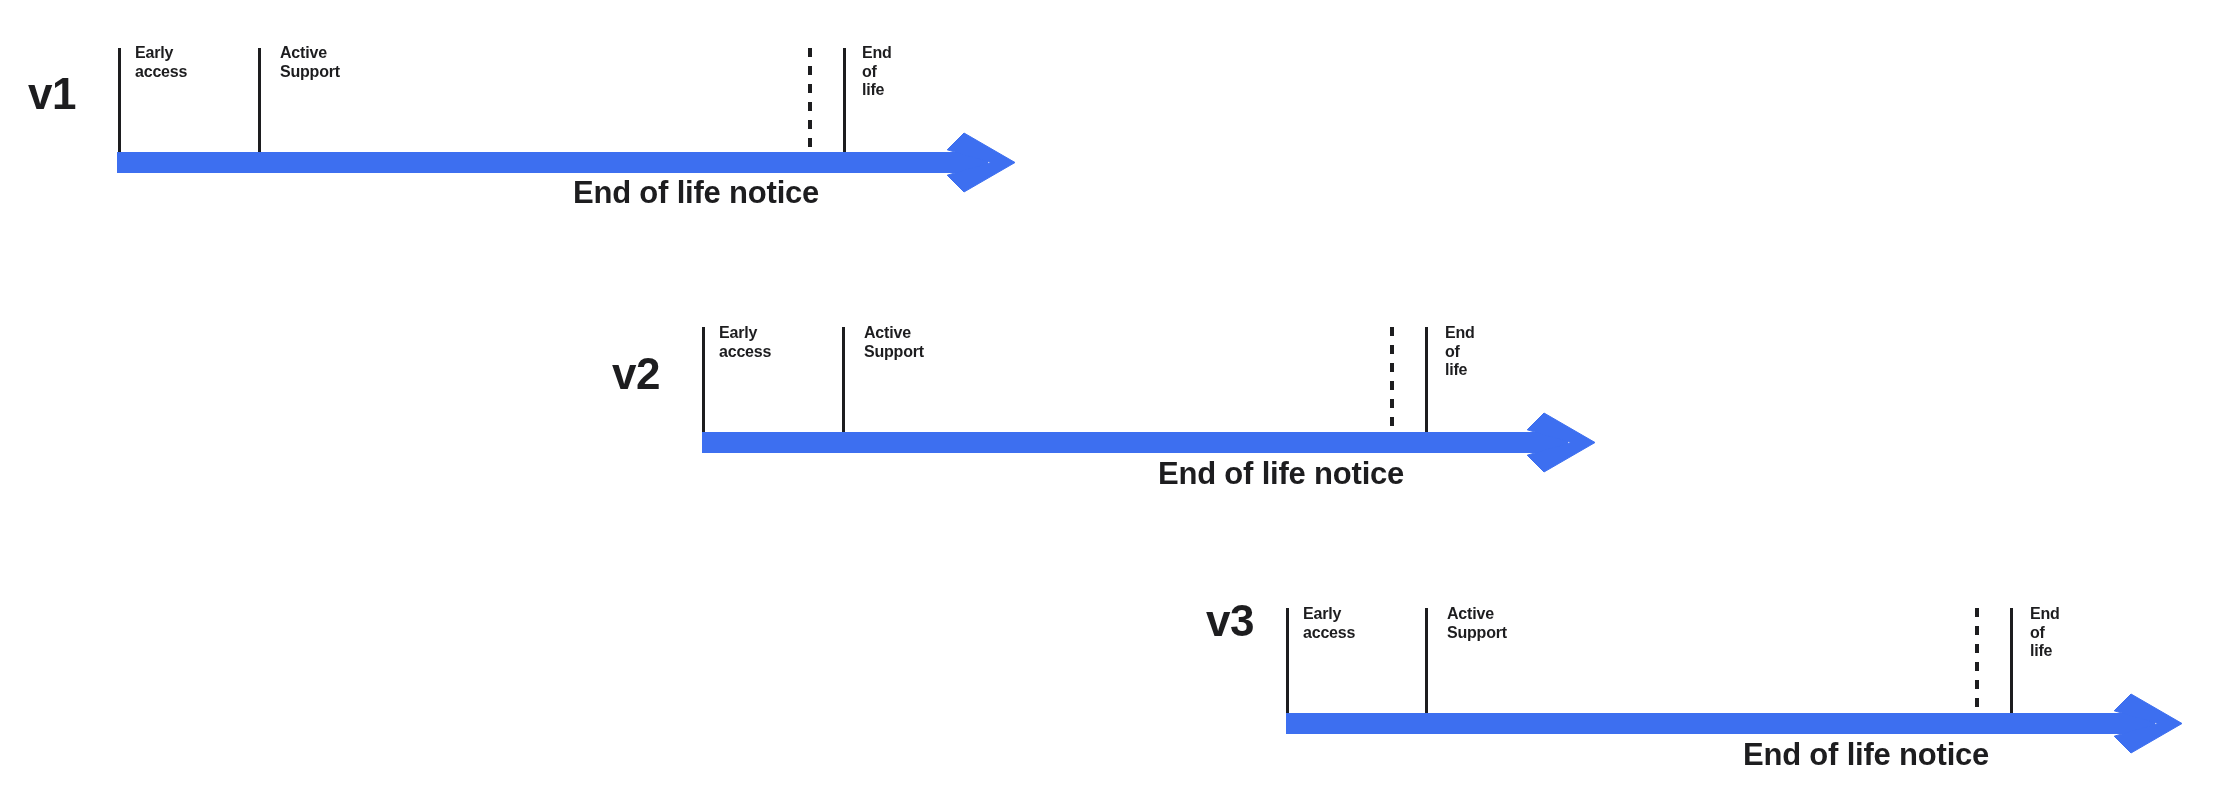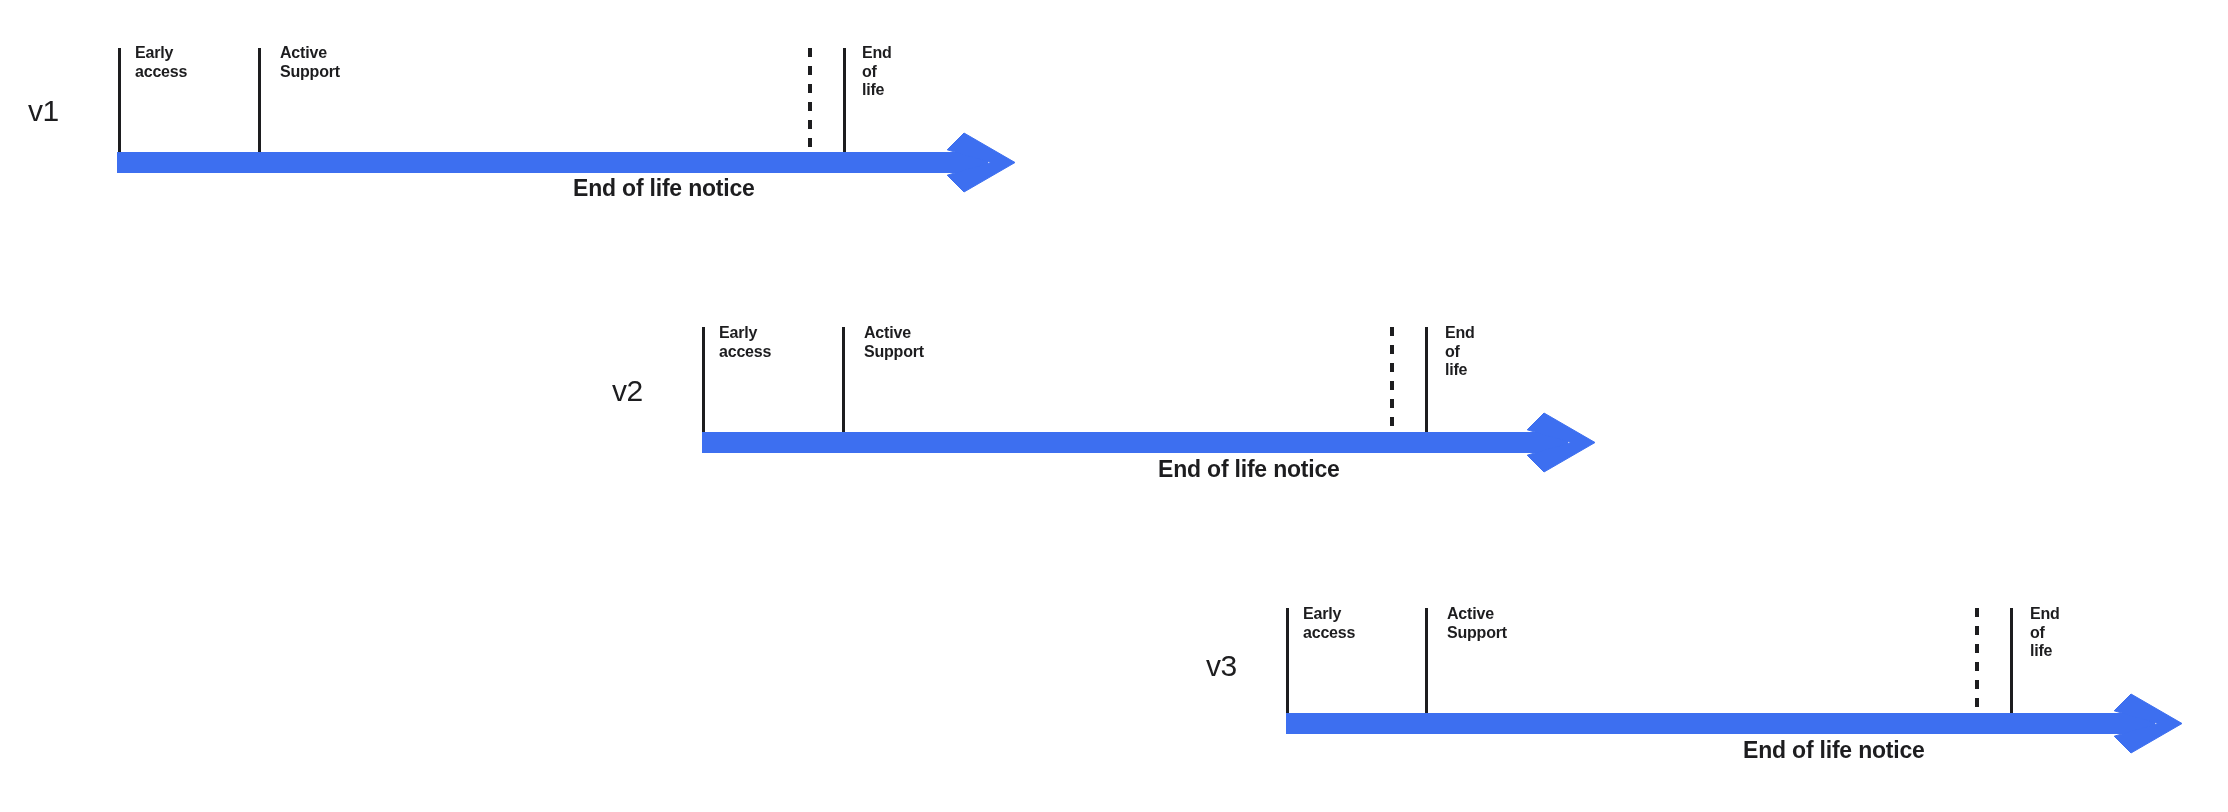--- a/index.html
+++ b/index.html
@@ -18,27 +18,26 @@
     background: #ffffff;
     overflow: hidden;
   }
   .lifecycle-row {
     position: absolute;
     left: 0;
     top: 0;
   }
   .version-label {
     position: absolute;
-    font-size: 30px;
-    font-weight: 400;
+    font-size: 44px;
+    font-weight: 700;
     color: #1d1d1f;
     letter-spacing: -0.5px;
     line-height: 1;
     white-space: nowrap;
-    margin-top: 24px;
   }
   .divider {
     position: absolute;
     width: 3px;
     background: #1d1d1f;
   }
   .divider-dashed {
     position: absolute;
     width: 4px;
     background: transparent;
@@ -54,21 +53,21 @@
     position: absolute;
     font-size: 16px;
     font-weight: 700;
     color: #1d1d1f;
     line-height: 1.16;
     letter-spacing: -0.2px;
     white-space: pre-line;
   }
   .notice-label {
     position: absolute;
-    font-size: 23px;
+    font-size: 31px;
     font-weight: 700;
     color: #1d1d1f;
     line-height: 1.16;
     letter-spacing: -0.2px;
     white-space: nowrap;
   }
   .timeline-arrow {
     position: absolute;
     display: block;
     overflow: visible;
@@ -104,21 +103,21 @@
 access</div>
       <div class="phase-label" style="left: 864px; top: 324px;">Active Support</div>
       <div class="phase-label" style="left: 1445px; top: 324px;">End of life</div>
       <div class="notice-label" style="left: 1158px; top: 456px;">End of life notice</div>
       <svg class="timeline-arrow" width="903" height="79" viewBox="0 0 903 79" style="left: 702px; top: 403px;">
         <rect x="0" y="29" width="866" height="21" fill="#3D6FF0"></rect>
         <path d="M 842 10 L 893 39.5 L 842 69 L 825.2 52.2 L 869.27 39.5 L 825.2 26.8 Z" fill="#3D6FF0" stroke="#3D6FF0" stroke-width="1" stroke-linejoin="miter"></path>
       </svg>
     </div>
     <div class="lifecycle-row">
-      <div class="version-label" style="left: 1206px; top: 627px;">v3</div>
+      <div class="version-label" style="left: 1206px; top: 599px;">v3</div>
       <div class="divider" style="left: 1286px; top: 608px; height: 105px;"></div>
       <div class="divider" style="left: 1425px; top: 608px; height: 105px;"></div>
       <div class="divider" style="left: 2010px; top: 608px; height: 105px;"></div>
       <div class="divider-dashed" style="left: 1975px; top: 608px; height: 105px;"></div>
       <div class="phase-label" style="left: 1303px; top: 605px;">Early
 access</div>
       <div class="phase-label" style="left: 1447px; top: 605px;">Active Support</div>
       <div class="phase-label" style="left: 2030px; top: 605px;">End of life</div>
       <div class="notice-label" style="left: 1743px; top: 737px;">End of life notice</div>
       <svg class="timeline-arrow" width="906" height="79" viewBox="0 0 906 79" style="left: 1286px; top: 684px;">

